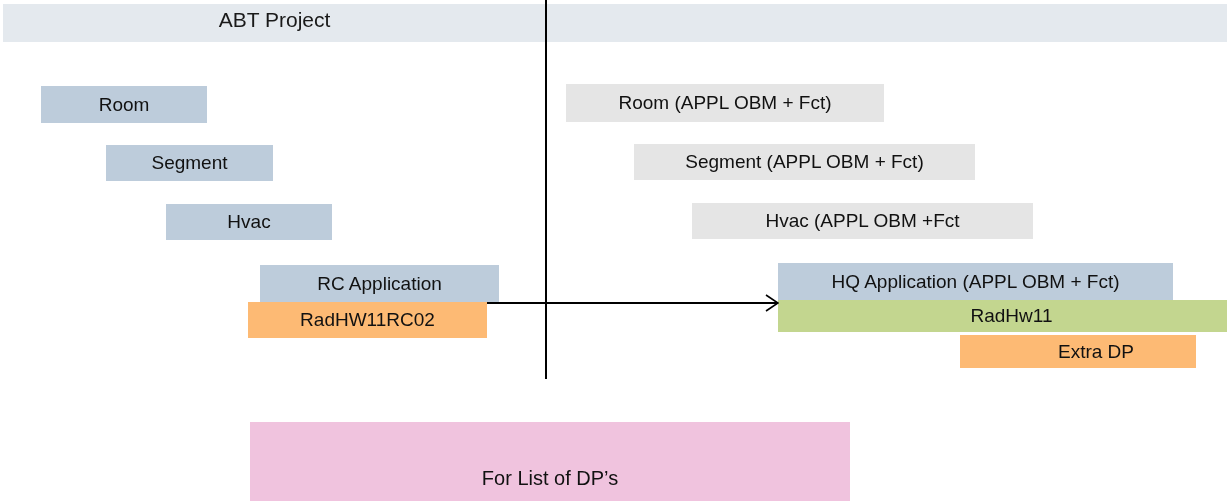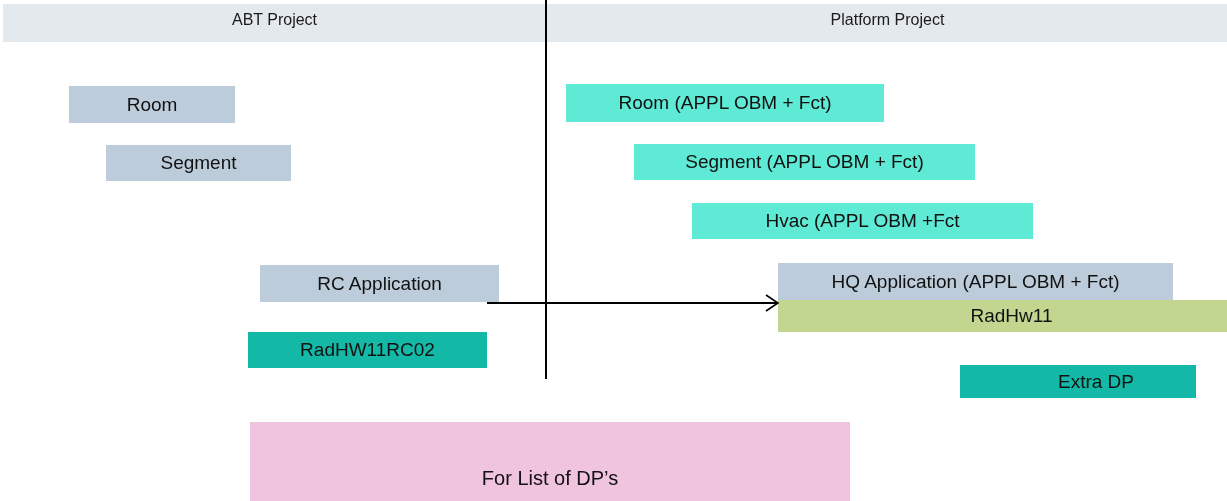--- a/index.html
+++ b/index.html
@@ -23,21 +23,21 @@
     position: absolute;
     left: 3px;
     top: 4px;
     width: 1224px;
     height: 38px;
     background: #e4e9ee;
   }
   .header-label {
     position: absolute;
     top: 8px;
-    font-size: 16px;
+    font-size: 21px;
     line-height: 24px;
     text-align: center;
     color: #1a1a1a;
     white-space: nowrap;
   }
   #hdr-abt   { left: 3px;   width: 543px; }
   #hdr-plat  { left: 548px; width: 679px; }
 
   .divider {
     position: absolute;
@@ -53,23 +53,23 @@
     display: flex;
     align-items: center;
     justify-content: center;
     font-size: 19px;
     line-height: 22px;
     white-space: nowrap;
     color: #111111;
     box-sizing: border-box;
   }
   .c-blue   { background: #bdccdb; }
-  .c-green  { background: #5eead4; }
+  .c-green  { background: #e5e5e5; }
   .c-olive  { background: #c3d68f; }
-  .c-peach  { background: #14b8a6; margin-top: 30px; }
+  .c-peach  { background: #fdba74; }
 
   
   .arrow-line {
     position: absolute;
     left: 487px;
     top: 302px;
     width: 290px;
     height: 2px;
     background: #000000;
   }
@@ -102,28 +102,28 @@
     text-align: center;
   }
 </style>
 </head>
 <body>
 
 <div id="canvas">
 
   <div class="header-band"></div>
   <div class="header-label" id="hdr-abt">ABT Project</div>
-  <div class="header-label" id="hdr-plat">Platform  Project</div>
 
   <div class="divider"></div>
 
-  <div class="box c-blue" style="left:41px;  top:86px;  width:166px; height:37px;margin-left:28px;">Room</div>
+  <div class="box c-blue" style="left:41px;  top:86px;  width:166px; height:37px;">Room</div>
 
-  <div class="box c-blue" style="left:106px; top:145px; width:185px; height:36px;">Segment</div>
+  <div class="box c-blue" style="left:106px; top:145px; width:167px; height:36px;">Segment</div>
 
+  <div class="box c-blue" style="left:166px; top:204px; width:166px; height:36px;">Hvac</div>
 
   <div class="box c-blue" style="left:260px; top:265px; width:239px; height:37px;">RC Application</div>
 
   <div class="box c-peach" style="left:248px; top:302px; width:239px; height:36px;">RadHW11RC02</div>
 
   <div class="box c-green" style="left:566px; top:84px;  width:318px; height:38px;">Room (APPL OBM + Fct)</div>
 
   <div class="box c-green" style="left:634px; top:144px; width:341px; height:36px;">Segment (APPL OBM + Fct)</div>
 
   <div class="box c-blue" style="left:778px; top:263px; width:395px; height:37px;">HQ Application  (APPL OBM + Fct)</div>

